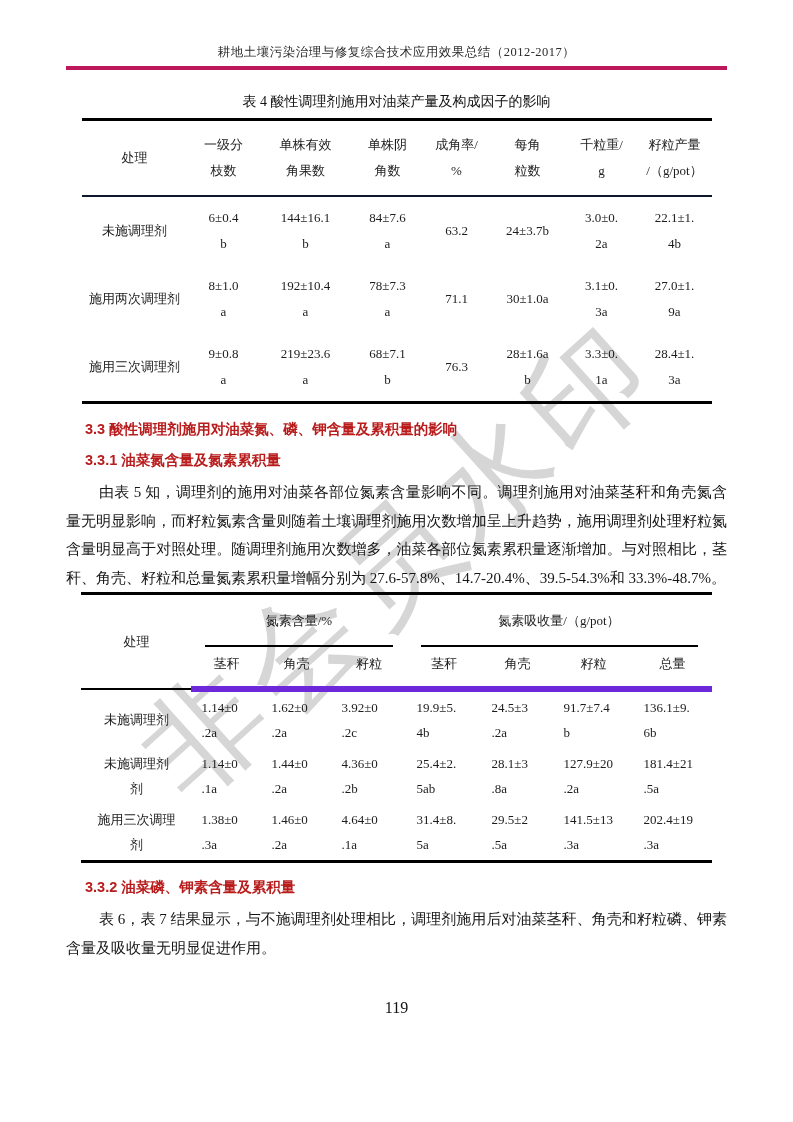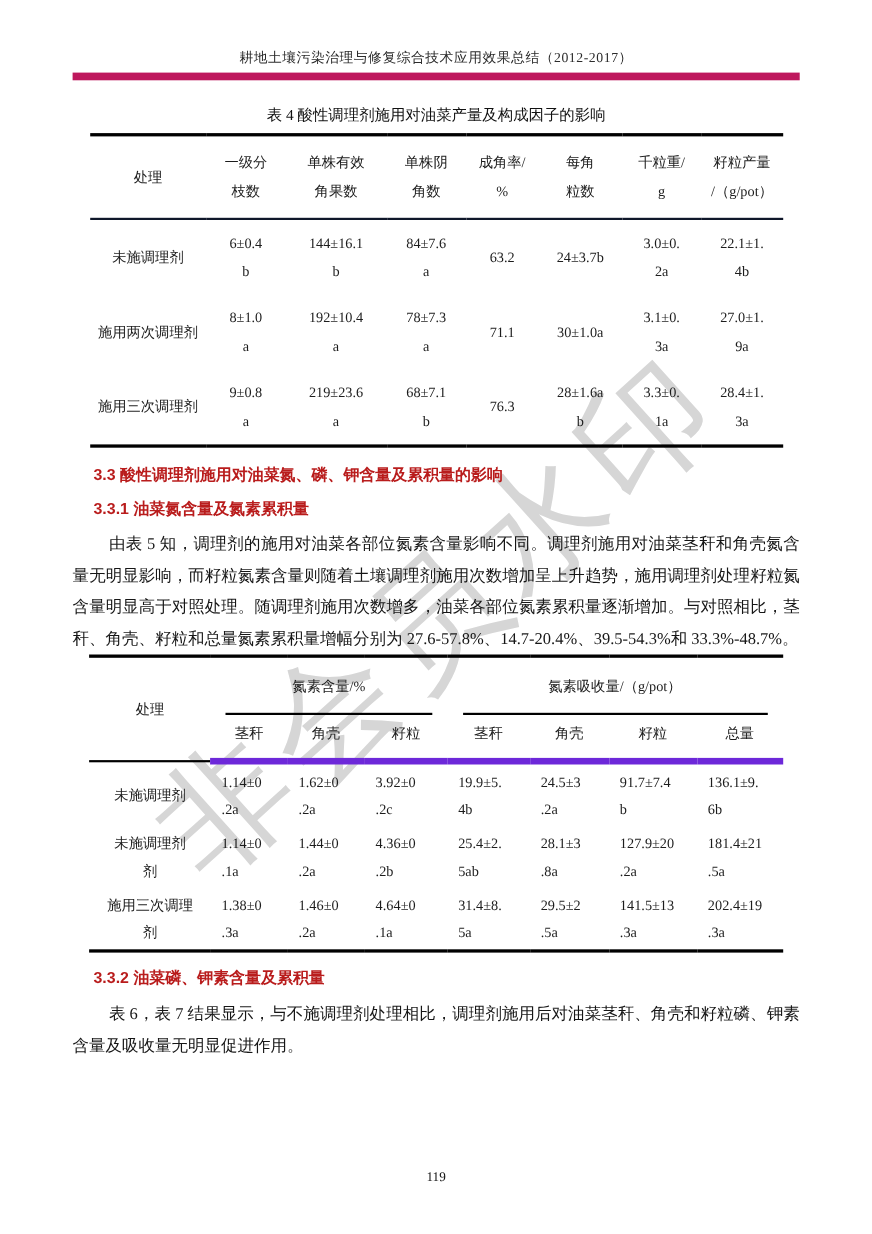--- a/index.html
+++ b/index.html
@@ -26,21 +26,21 @@
     white-space:nowrap;
     user-select:none;
   }
   .content{position:relative;z-index:1;padding:0 66px;}
   .doc-header{
     padding-top:44px;
     text-align:center;
     font-size:12.5px;
     color:#2b2b2b;
     letter-spacing:0.5px;
-    border-bottom:7px solid #be185d;
+    border-bottom:4px solid #be185d;
     padding-bottom:5px;
   }
   .caption{
     text-align:center;
     font-size:14px;
     color:#111;
   }
   .caption.t4{margin-top:23px;margin-bottom:7px;}
   .caption.t5{margin-top:6px;margin-bottom:7px;}
   table.datatable{
@@ -103,23 +103,23 @@
     margin-top:7px;
     font-size:15px;
     line-height:28.5px;
     text-align:justify;
     text-indent:2.2em;
     color:#161616;
   }
   .page-number{
     position:absolute;
     left:0;right:0;
-    top:1063px;
-    text-align:center;
-    font-size:12px;
+    top:999px;
+    text-align:center;
+    font-size:16px;
     color:#111;
     z-index:1;
   }
 </style>
 </head>
 <body>
 
 <div class="page">
 
   <div class="watermark">非会员水印</div>

